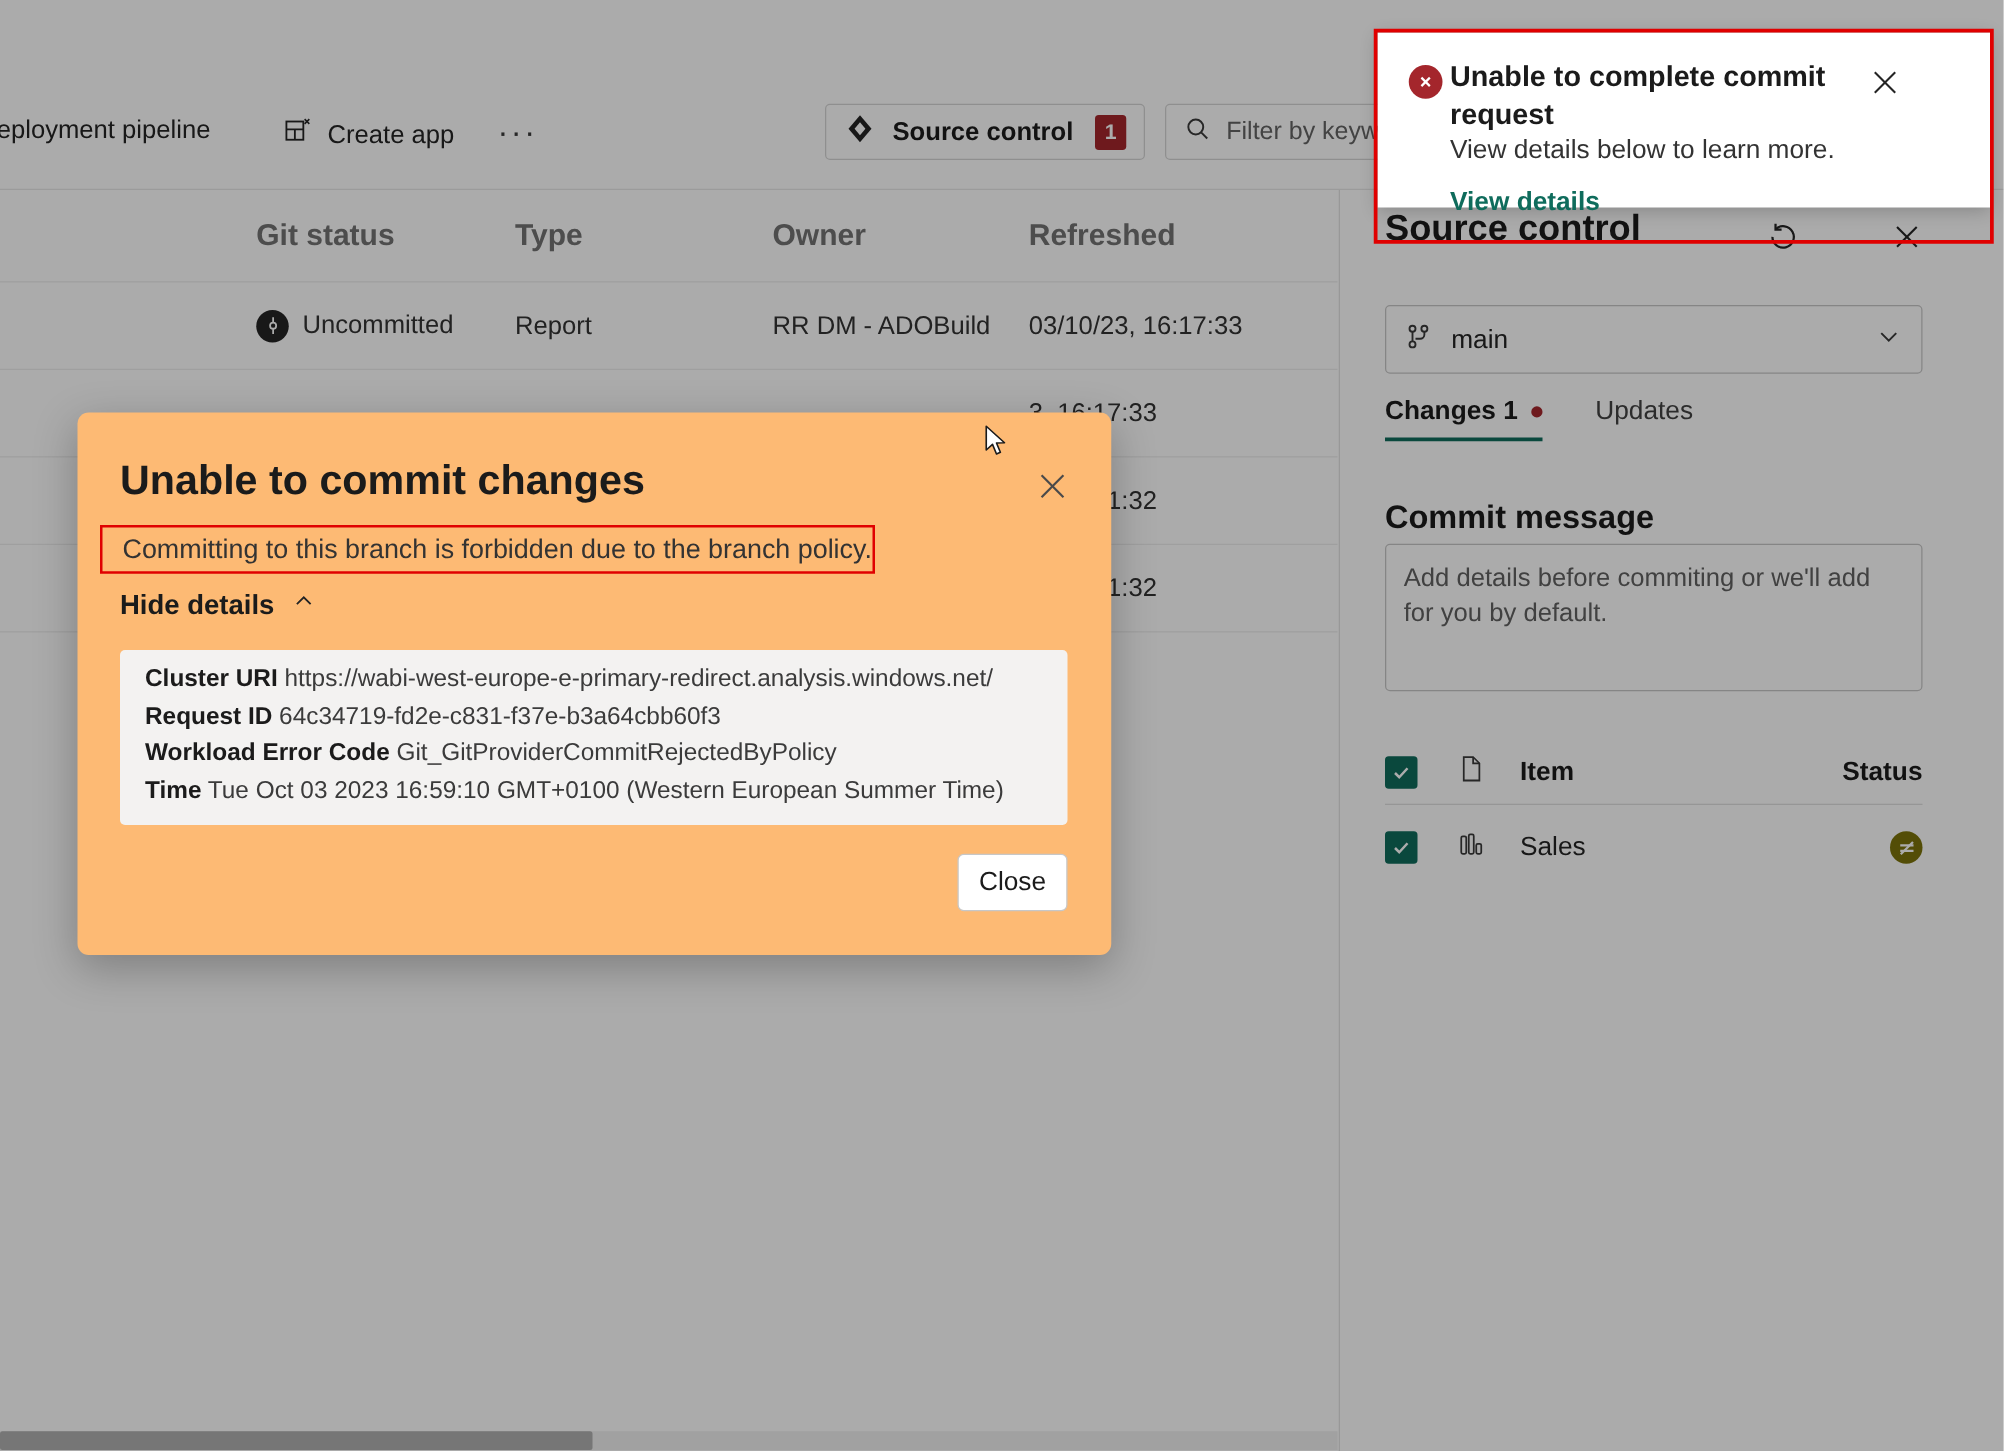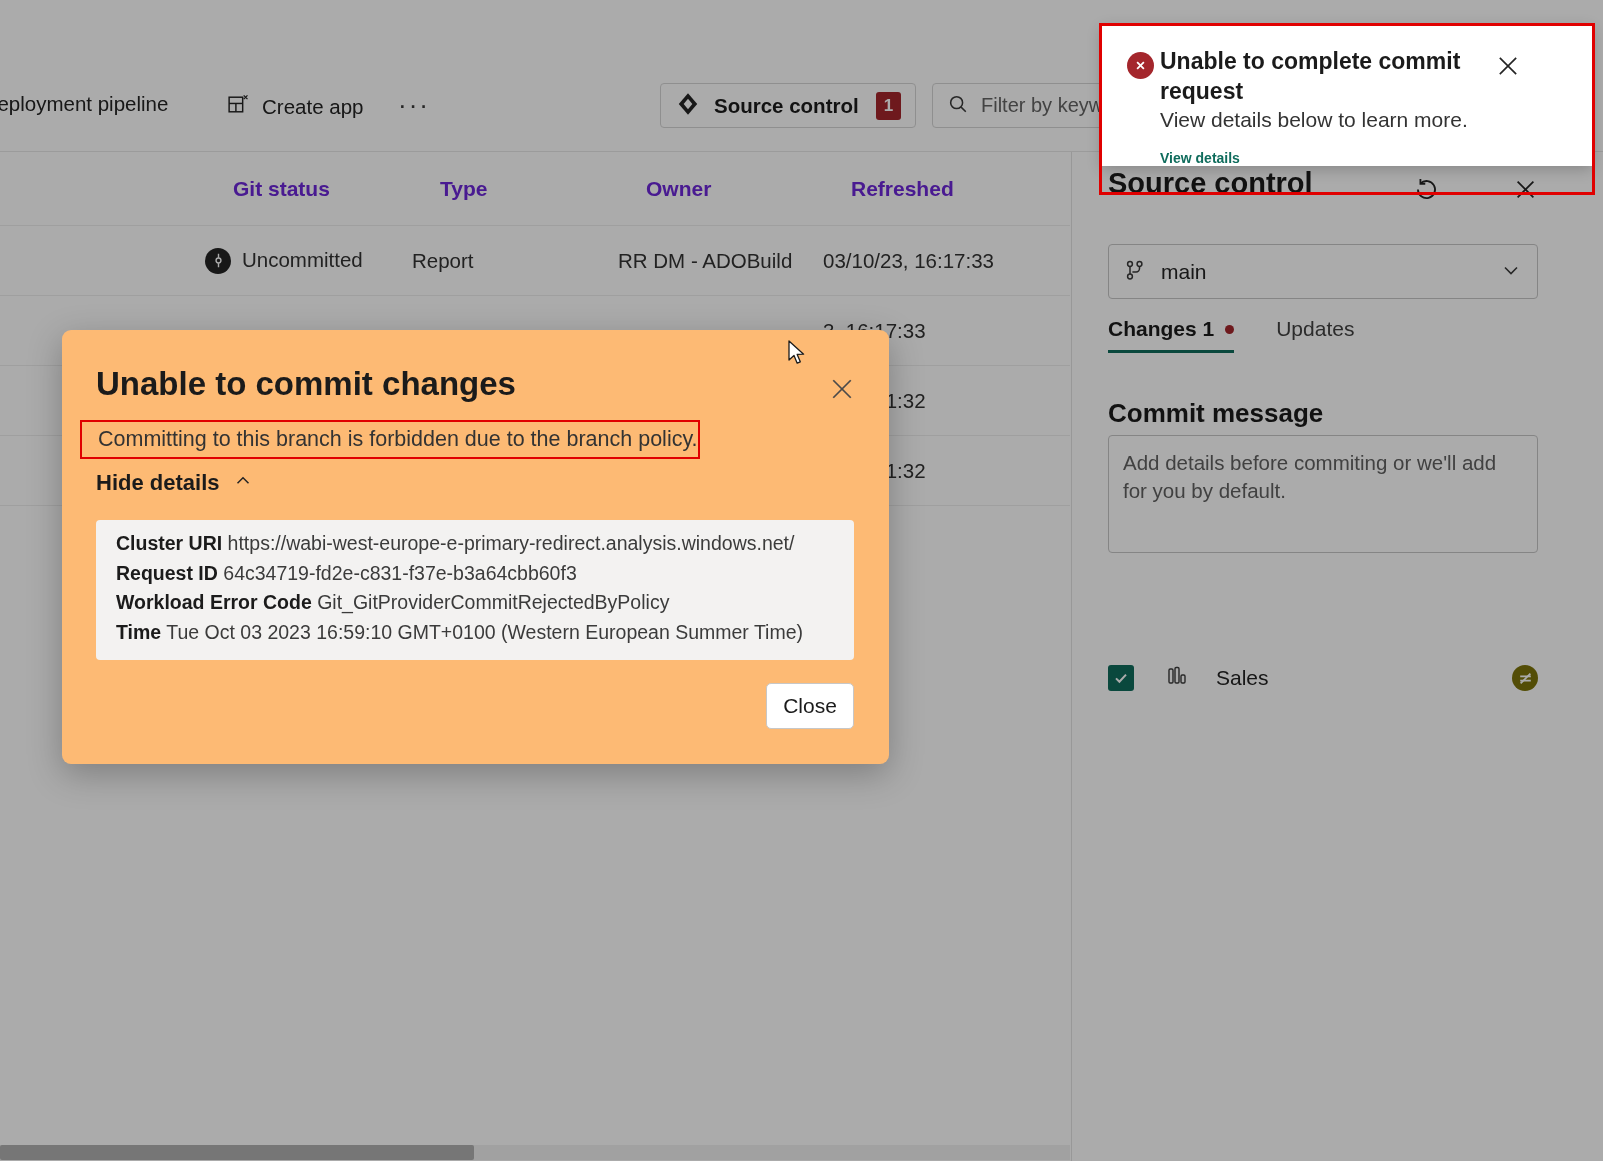--- a/index.html
+++ b/index.html
@@ -130,21 +130,21 @@
     height: 70px;
     border-bottom: 1px solid #ededed;
     box-sizing: border-box;
   }
   .tbl-header-row { height: 74px; }
   .cell { font-size: 20.5px; color: #333333; white-space: nowrap; }
   .c-git    { position: absolute; left: 205px; }
   .c-type   { position: absolute; left: 412px; }
   .c-owner  { position: absolute; left: 618px; }
   .c-refr   { position: absolute; left: 823px; }
-  .tbl-header-row .cell { color: #6d28d9; font-weight: bold; font-size: 21px; margin-left: 28px; }
+  .tbl-header-row .cell { color: #737373; font-weight: bold; font-size: 24px; }
   .tbl-row { position: relative; }
   .tbl-header-row { position: relative; }
   .git-status-cell {
     position: absolute;
     left: 205px;
     display: flex;
     align-items: flex-start;
     gap: 11px;
   }
   .git-status-cell .gs-text { font-size: 20.5px; color: #333; }
@@ -490,21 +490,21 @@
   #toast-subtitle {
     position: absolute;
     left: 58px; top: 82px;
     font-size: 21px;
     color: #333333;
     white-space: nowrap;
   }
   #toast-view-details {
     position: absolute;
     left: 58px; top: 124px;
-    font-size: 14px;
+    font-size: 21px;
     font-weight: bold;
     color: #0f6c5c;
     cursor: pointer;
   }
   #toast-close-icon {
     position: absolute;
     left: 392px; top: 26px;
     cursor: pointer;
   }
 
@@ -648,20 +648,35 @@
         <span class="tab-dot"></span>
       </div>
       <div class="panel-tab">
         <span>Updates</span>
       </div>
     </div>
 
     <div id="commit-message-label">Commit message</div>
     <textarea id="commit-message-input" placeholder="Add details before commiting or we'll add for you by default." style=""></textarea>
 
+    <div id="changes-list-header">
+      <span class="chk">
+        <svg width="16" height="16" viewBox="0 0 16 16" fill="none" stroke="#ffffff" stroke-width="2">
+          <polyline points="3,8.4 6.4,11.8 13,4.6"></polyline>
+        </svg>
+      </span>
+      <span class="hdr-file-icon">
+        <svg width="24" height="24" viewBox="0 0 24 24" fill="none" stroke="#3b3b3b" stroke-width="1.4">
+          <path d="M6 2.6 h7.5 L18.5 7.6 V21.4 H6 Z"></path>
+          <polyline points="13.5,2.6 13.5,7.6 18.5,7.6"></polyline>
+        </svg>
+      </span>
+      <span class="hdr-item-label">Item</span>
+      <span class="hdr-status-label">Status</span>
+    </div>
 
     <div id="changes-row-0">
       <span class="chk">
         <svg width="16" height="16" viewBox="0 0 16 16" fill="none" stroke="#ffffff" stroke-width="2">
           <polyline points="3,8.4 6.4,11.8 13,4.6"></polyline>
         </svg>
       </span>
       <span class="row-item-icon">
         <svg width="24" height="24" viewBox="0 0 24 24" fill="none" stroke="#3b3b3b" stroke-width="1.4">
           <rect x="4" y="5" width="4" height="14" rx="1.2"></rect>

